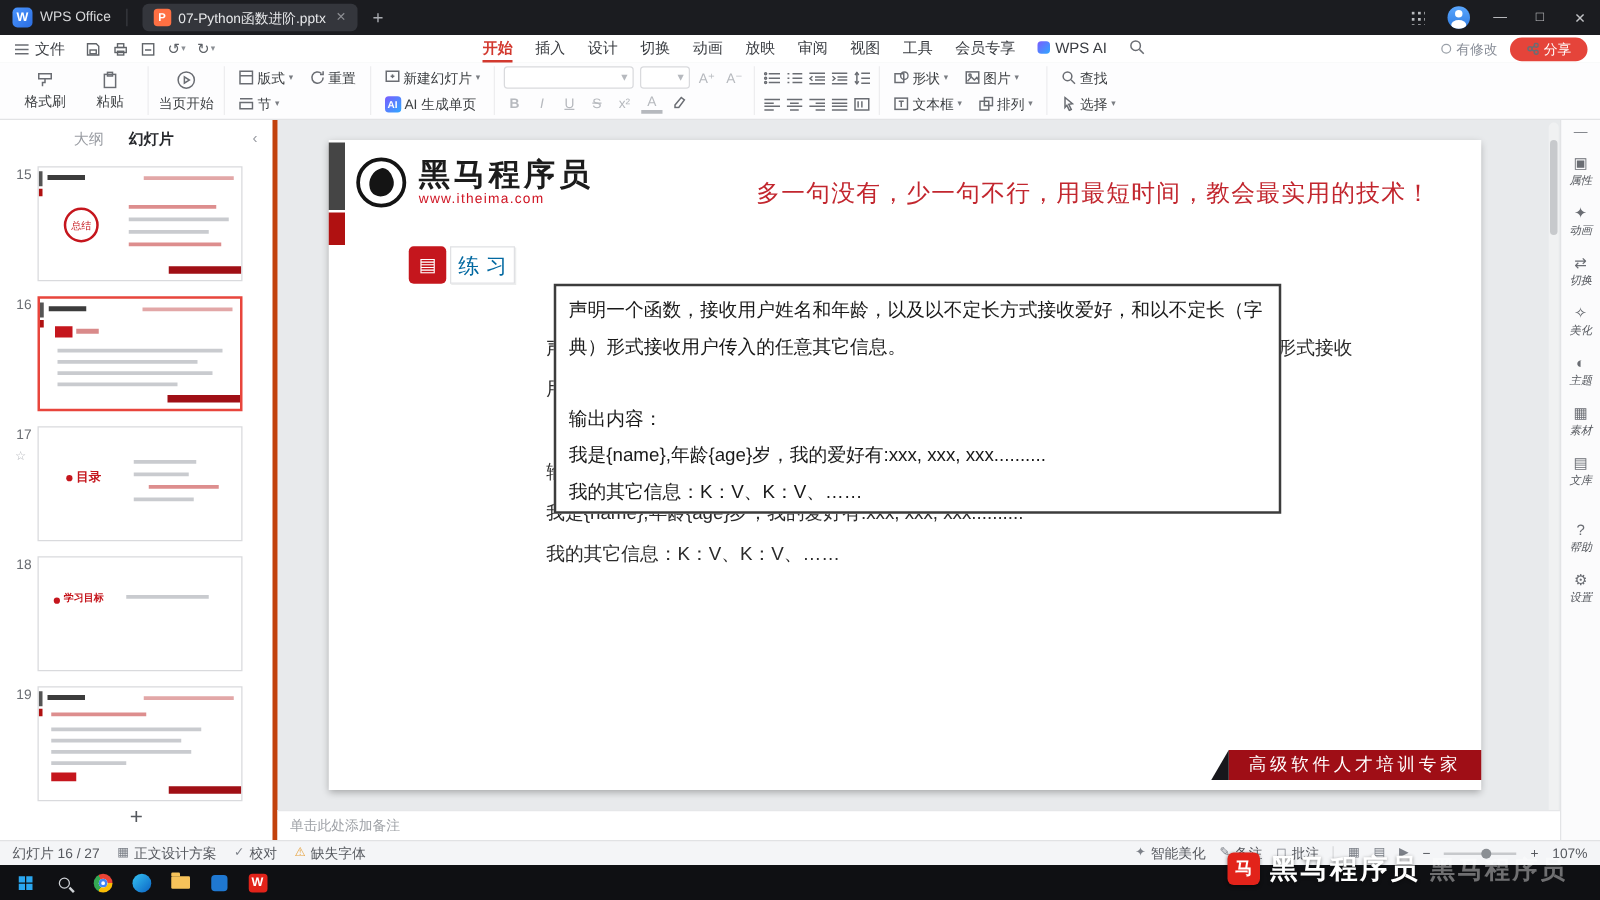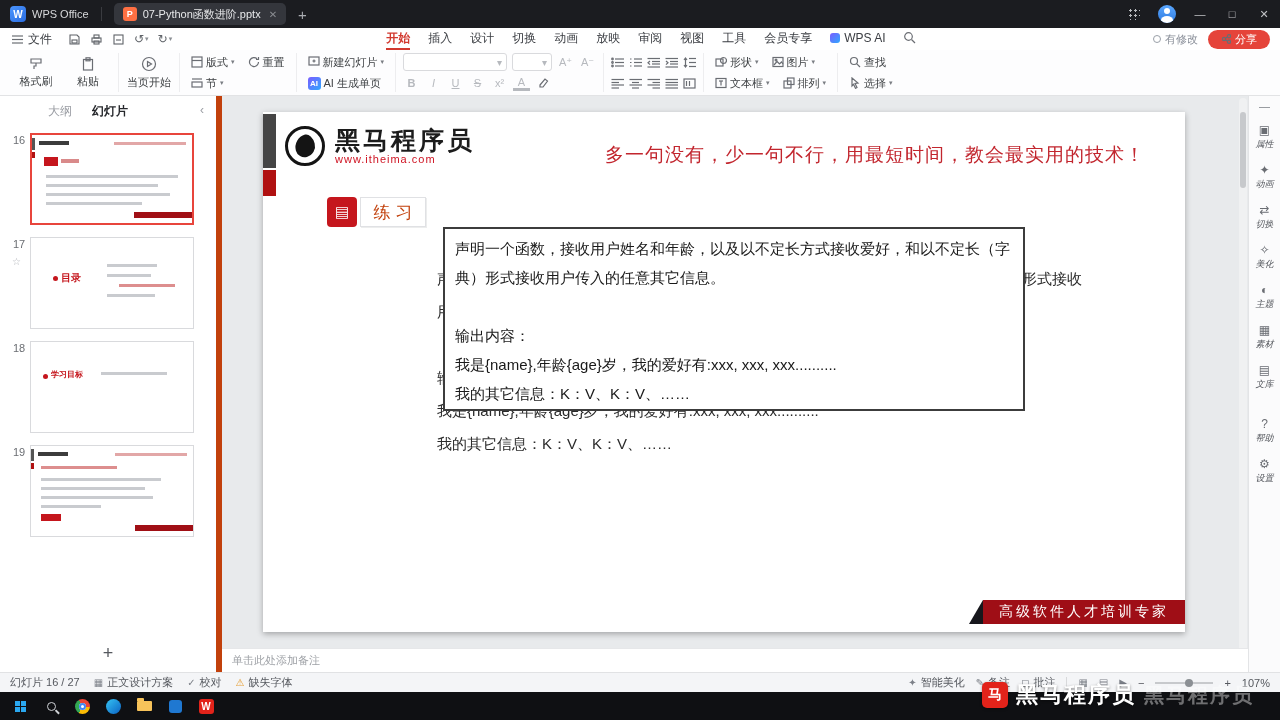--- a/index.html
+++ b/index.html
@@ -51,21 +51,21 @@
 .rbtn .caret, .bigbtn .caret { font-size:7px; color:#7a7d82; }
 .bigbtn { display:flex; flex-direction:column; align-items:center; justify-content:center; width:46px; gap:3px; font-size:11px; color:#3d4043; white-space:nowrap; }
 .rsel { border:1px solid #d9dadd; border-radius:3px; height:18px; background:#fff; display:flex; align-items:center; justify-content:space-between; padding:0 4px; color:#b6b9be; font-size:10px; }
 .rsel.font { width:104px; } .rsel.size { width:40px; }
 .fmt { width:17px; text-align:center; font-size:11px; color:#b6b9be; }
 .fmt.b { font-weight:bold; } .fmt.i { font-style:italic; } .fmt.u { text-decoration:underline; } .fmt.s { text-decoration:line-through; }
 .ico svg { display:block; }
 .ai-badge { width:13px; height:13px; border-radius:3px; background:linear-gradient(135deg,#7a5cff,#2fa8ff); color:#fff; font-size:8px; display:flex; align-items:center; justify-content:center; font-weight:bold; }
 
 
-.slides-panel { position:absolute; top:96px; left:0; width:222px; bottom:48px; background:#fff; border-right:6px solid #c2410c; z-index:10; }
+.slides-panel { position:absolute; top:96px; left:0; width:222px; bottom:48px; background:#fff; border-right:4px solid #c2410c; z-index:10;padding-left:11px; }
 .panel-tabs { height:30px; display:flex; align-items:center; gap:20px; padding-left:48px; font-size:12px; color:#9a9da3; position:relative; }
 .panel-tab.active { color:#26282c; font-weight:bold; }
 .panel-collapse { position:absolute; right:12px; top:7px; color:#9a9da3; font-size:12px; }
 .slide-list { position:absolute; top:32px; left:0; right:0; bottom:40px; }
 .slide-item { position:relative; height:104px; }
 .slide-item .num { position:absolute; left:13px; top:6px; font-size:11px; color:#6b6e73; }
 .slide-item .star { position:absolute; left:12px; top:24px; font-size:10px; color:#b2b5ba; }
 .thumb { position:absolute; left:30px; top:5px; width:164px; height:92px; background:#fff; border:1px solid #d9dadd; overflow:hidden; }
 .slide-item.selected .thumb { border:2px solid #e8453c; }
 .mt-dark { position:absolute; left:0; top:3px; width:3px; height:12px; background:#555; }
@@ -88,21 +88,21 @@
 .edge-dark { position:absolute; left:0; top:2px; width:13px; height:54px; background:#454545; }
 .edge-red { position:absolute; left:0; top:58px; width:13px; height:26px; background:#b01111; }
 .logo { position:absolute; left:22px; top:14px; display:flex; align-items:center; gap:10px; }
 .horse { width:40px; height:40px; border:3px solid #141414; border-radius:50%; position:relative; background:#fff; }
 .horse::after { content:""; position:absolute; left:7px; top:6px; width:20px; height:22px; background:#141414; border-radius:65% 35% 55% 45%/60% 50% 50% 40%; transform:rotate(-15deg); }
 .brand-name { font-size:25px; font-weight:bold; color:#1c1c1c; letter-spacing:3px; line-height:1.05; }
 .brand-url { font-size:11px; color:#cf1322; letter-spacing:1px; }
 .slogan { position:absolute; right:40px; top:30px; color:#c2262e; font-size:19px; font-family:"Liberation Serif","DejaVu Serif",serif; letter-spacing:1px; }
 .badge { position:absolute; left:64px; top:85px; display:flex; align-items:center; }
 .badge-icon { width:30px; height:30px; background:#c5161d; border-radius:4px; color:#fff; display:flex; align-items:center; justify-content:center; font-size:15px; }
-.badge-label { margin-left:3px; width:66px; height:30px; border:1px solid #e0e1e4; box-shadow:1px 1px 0 #eceded; display:flex; align-items:center; justify-content:center; color:#c2410c; font-size:17px; letter-spacing:5px; padding-left:5px; }
+.badge-label { margin-left:3px; width:52px; height:30px; border:1px solid #e0e1e4; box-shadow:1px 1px 0 #eceded; display:flex; align-items:center; justify-content:center; color:#0369a1; font-size:17px; letter-spacing:5px; padding-left:5px; }
 .under-text { position:absolute; left:174px; top:150px; font-size:15px; color:#2b2b2b; line-height:33px; white-space:nowrap; }
 .overlay-box { position:absolute; left:180px; top:115px; width:582px; height:184px; background:#fff; border:2px solid #3c3c3c; padding:5px 10px; font-size:15px; line-height:29px; color:#191919; }
 .footer-banner { position:absolute; right:0; bottom:8px; height:24px; background:#9f0e16; color:#fff; font-family:"Liberation Serif","DejaVu Serif",serif; font-size:14px; display:flex; align-items:center; padding:0 16px; letter-spacing:3px; }
 .footer-banner::before { content:""; position:absolute; left:-14px; bottom:0; border-style:solid; border-width:0 0 24px 14px; border-color:transparent transparent #17171c transparent; }
 .v-scroll { position:absolute; right:1px; top:2px; bottom:2px; width:8px; background:#f0f1f2; border-radius:4px; }
 .v-thumb { position:absolute; top:14px; left:1px; width:6px; height:76px; background:#c7c9cc; border-radius:3px; }
 
 
 .right-rail { position:absolute; top:96px; right:0; width:32px; bottom:48px; background:#fbfbfc; border-left:1px solid #e3e4e6; display:flex; flex-direction:column; align-items:center; padding-top:4px; z-index:11; }
 .rail-collapse { height:18px; color:#7c7f85; font-size:11px; }
@@ -491,20 +491,35 @@
   </div>
 
   <div class="slides-panel">
     <div class="panel-tabs">
       <span class="panel-tab">大纲</span>
       <span class="panel-tab active">幻灯片</span>
       <span class="panel-collapse">‹</span>
     </div>
     <div class="slide-list">
 
+      <div class="slide-item">
+        <span class="num">15</span>
+        <div class="thumb">
+          <div class="mt-dark"></div>
+            <div class="mt-redtab"></div>
+          <div class="mt-brandbar"></div>
+            <div class="mt-slogan"></div>
+          <div class="mt-circle">总结</div>
+          <div class="mt-redline" style="left:72px; top:30px; width:70px;"></div>
+          <div class="mt-line" style="left:72px; top:40px; width:80px;"></div>
+          <div class="mt-line" style="left:72px; top:50px; width:64px;"></div>
+          <div class="mt-redline" style="left:72px; top:60px; width:74px;"></div>
+          <div class="mt-footer"></div>
+        </div>
+      </div>
 
       <div class="slide-item selected">
         <span class="num">16</span>
         <div class="thumb">
           <div class="mt-dark"></div>
             <div class="mt-redtab"></div>
           <div class="mt-brandbar"></div>
             <div class="mt-slogan"></div>
           <div class="mt-chip"></div>
             <div class="mt-chipline"></div>

